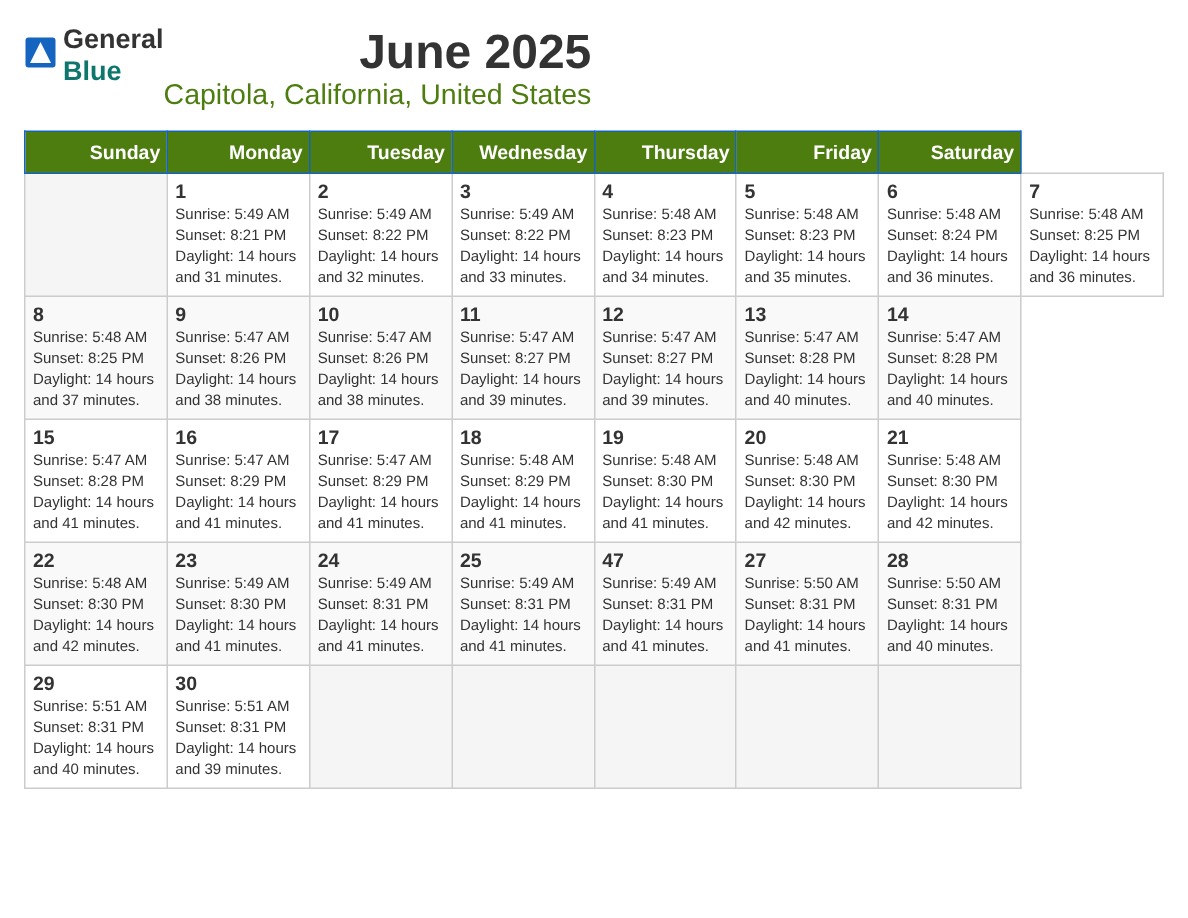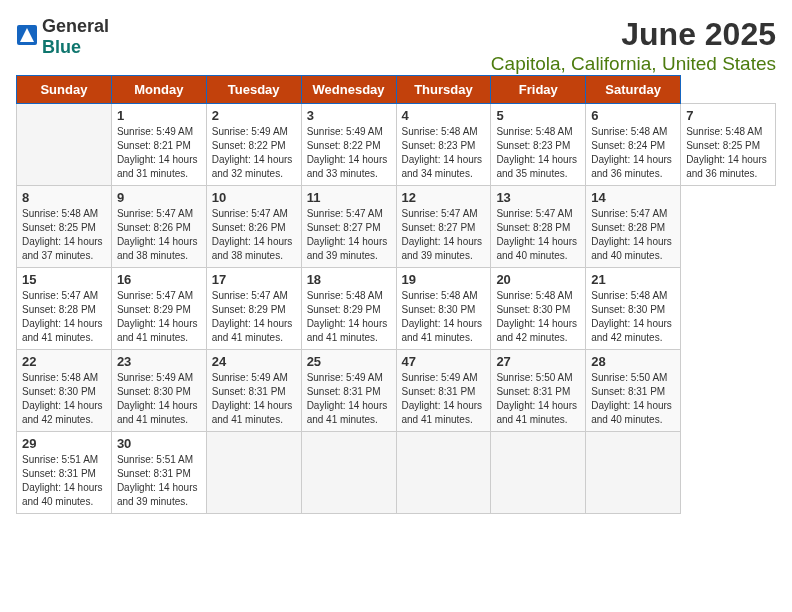--- a/index.html
+++ b/index.html
@@ -5,23 +5,23 @@
     * { margin: 0; padding: 0; box-sizing: border-box; }
     body {
       font-family: Arial, sans-serif;
       background: #fff;
       width: 792px;
       min-height: 612px;
       padding: 16px;
     }
     .header-area {
       display: flex;
-      justify-content: space-between;
+      justify-content: flex-start;
       align-items: flex-start;
-      margin-bottom: 0;
+      margin-bottom: 12px;
     }
     .logo {
       display: flex;
       align-items: center;
       gap: 4px;
     }
     .logo-text-general {
       font-size: 18px;
       font-weight: bold;
       color: #333;
@@ -42,26 +42,26 @@
     .location-title {
       font-size: 19px;
       color: #4d7c0f;
     }
     table {
       width: 100%;
       border-collapse: collapse;
       table-layout: fixed;
     }
     thead tr th {
-      background-color: #c2410c;
+      background-color: #4d7c0f;
       color: #fff;
       font-size: 13px;
       font-weight: bold;
       padding: 6px 4px;
-      text-align: center;
+      text-align: right;
       border: 1px solid #1565c0;
     }
     tbody tr td {
       border: 1px solid #ccc;
       vertical-align: top;
       padding: 4px 5px;
       font-size: 10.5px;
       color: #333;
       height: 80px;
       background: #fff;

